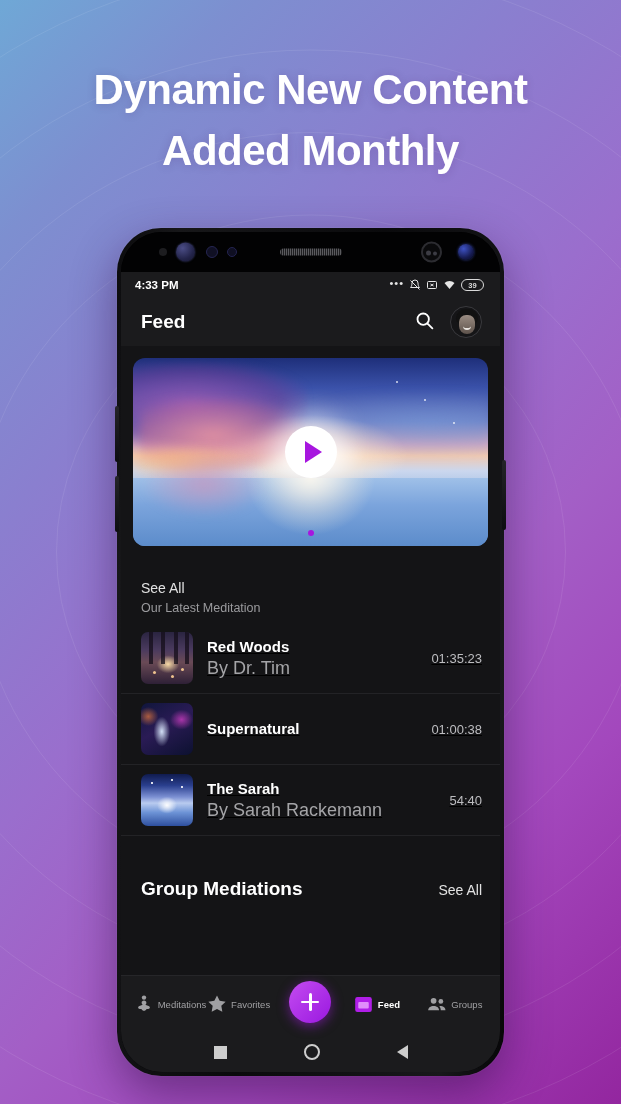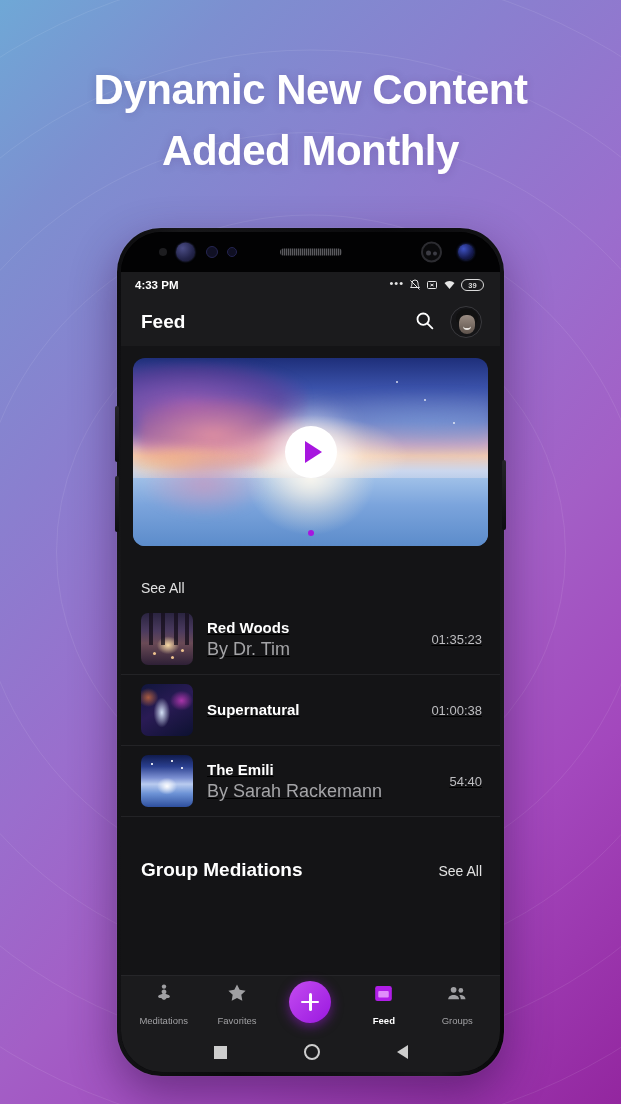--- a/index.html
+++ b/index.html
@@ -264,21 +264,21 @@
 
   
   #bottom-nav{
     flex:none; height:57px;
     background:#1b1b1d;
     display:flex; align-items:center; justify-content:space-around;
     position:relative; padding:0 6px;
     border-top:1px solid #262629;
   }
   .nav-item{
-    display:flex; flex-direction:column; align-items:center; gap:11px;
+    display:flex; flex-direction:row; align-items:center; gap:3px;
     width:62px;
   }
   .nav-label{ font-size:9.5px; color:#a0a0a3; }
   .nav-item.active .nav-label{ color:#fff; font-weight:bold; }
   .nav-ic{ width:22px; height:22px; display:flex; align-items:center; justify-content:center; }
   #fab{
     width:42px; height:42px; border-radius:50%;
     background:linear-gradient(135deg,#c44cf0,#9a18e0);
     display:flex; align-items:center; justify-content:center;
     box-shadow:0 3px 12px rgba(160,30,220,.55);
@@ -409,20 +409,21 @@
               </div>
             <div id="hero-dots">
                 <i></i>
               </div>
           </div>
         </div>
 
         <div class="section-head">
           <span class="see-all">See All</span>
         </div>
+        <div class="section-sub">Our Latest Meditation</div>
 
         <div id="track-list">
 
           <div class="track-row">
             <span class="track-thumb thumb-forest">
               <i class="tree" style="left:8px"></i>
                 <i class="tree" style="left:20px"></i>
               <i class="tree" style="left:33px"></i>
                 <i class="tree" style="left:44px"></i>
               <i class="glowdot" style="left:12px;bottom:10px"></i>
@@ -444,21 +445,21 @@
             <span class="track-time">01:00:38</span>
           </div>
 
           <div class="track-row">
             <span class="track-thumb thumb-sky">
               <i class="star" style="left:10px;top:8px"></i>
               <i class="star" style="left:40px;top:12px"></i>
               <i class="star" style="left:30px;top:5px"></i>
             </span>
             <span class="track-meta">
-              <span class="track-title" style="display:block">The Emili</span>
+              <span class="track-title" style="display:block">The Sarah</span>
               <span class="track-artist" style="display:block">By Sarah Rackemann</span>
             </span>
             <span class="track-time">54:40</span>
           </div>
         </div>
 
         <div class="section-head" style="padding-top:22px">
           <span class="section-title">Group Mediations</span>
           <span class="see-all">See All</span>
         </div>

